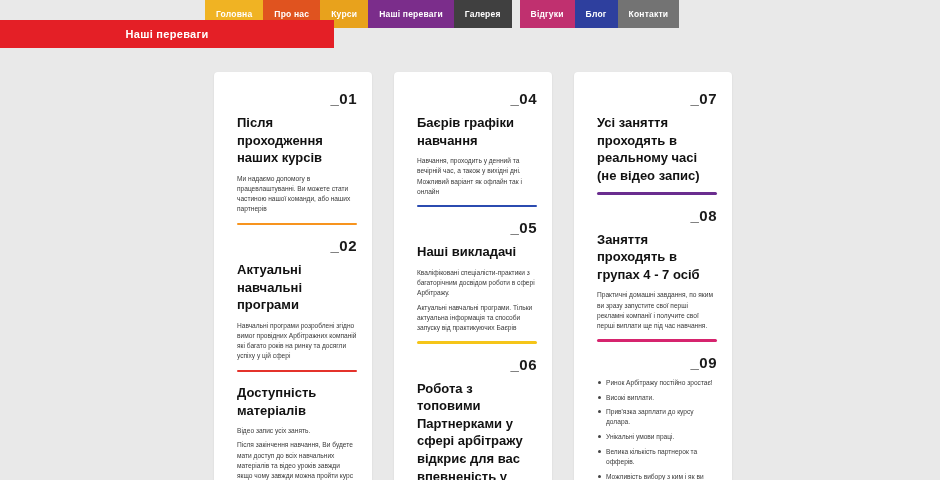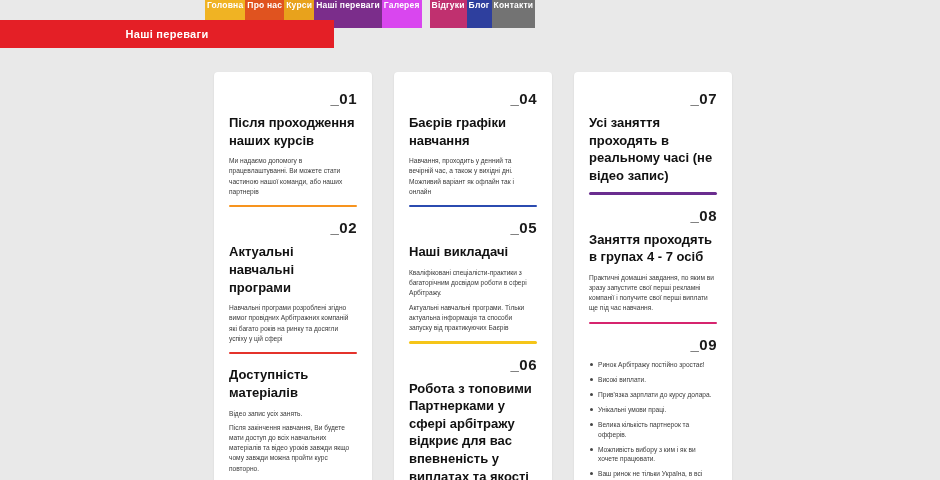--- a/index.html
+++ b/index.html
@@ -25,34 +25,35 @@
     position: absolute;
     top: 0;
     left: 205px;
     height: 28px;
     display: flex;
     align-items: stretch;
     z-index: 5;
   }
   .nav-item {
     display: flex;
+    align-items: center;
     justify-content: center;
     color: #ffffff;
     font-size: 8.5px;
     font-weight: bold;
     letter-spacing: .2px;
-    padding: 0 2px;
+    padding: 0 11px;
     white-space: nowrap;
     cursor: pointer;
   }
   .nav-item.n0 { background: #f0b323; }
   .nav-item.n1 { background: #e0531f; }
   .nav-item.n2 { background: #e8a21c; }
   .nav-item.n3 { background: #7b2d8b; }
-  .nav-item.n4 { background: #d946ef; }
+  .nav-item.n4 { background: #404040; }
   .nav-item.n5 { background: #c0306f; margin-left: 8px; }
   .nav-item.n6 { background: #2e3f9e; }
   .nav-item.n7 { background: #737373; }
 
   
   .banner {
     position: absolute;
     top: 20px;
     left: 0;
     width: 334px;
@@ -88,21 +89,21 @@
     background: #ffffff;
     border-radius: 4px;
     padding: 18px 15px 22px 15px;
     box-sizing: border-box;
     box-shadow: 0 1px 2px rgba(0,0,0,.10);
   }
   .col.c0 { min-height: 400px; }
   .col.c1 { min-height: 400px; }
   .col.c2 { min-height: 400px; }
 
-  .blk { margin-bottom: 4px; }
+  .blk { margin-bottom: 4px; margin-left: 8px; }
   .num {
     text-align: right;
     font-size: 15px;
     font-weight: bold;
     color: #1a1a1a;
     letter-spacing: .5px;
     margin-bottom: 7px;
   }
   .blk-title {
     font-size: 13px;

